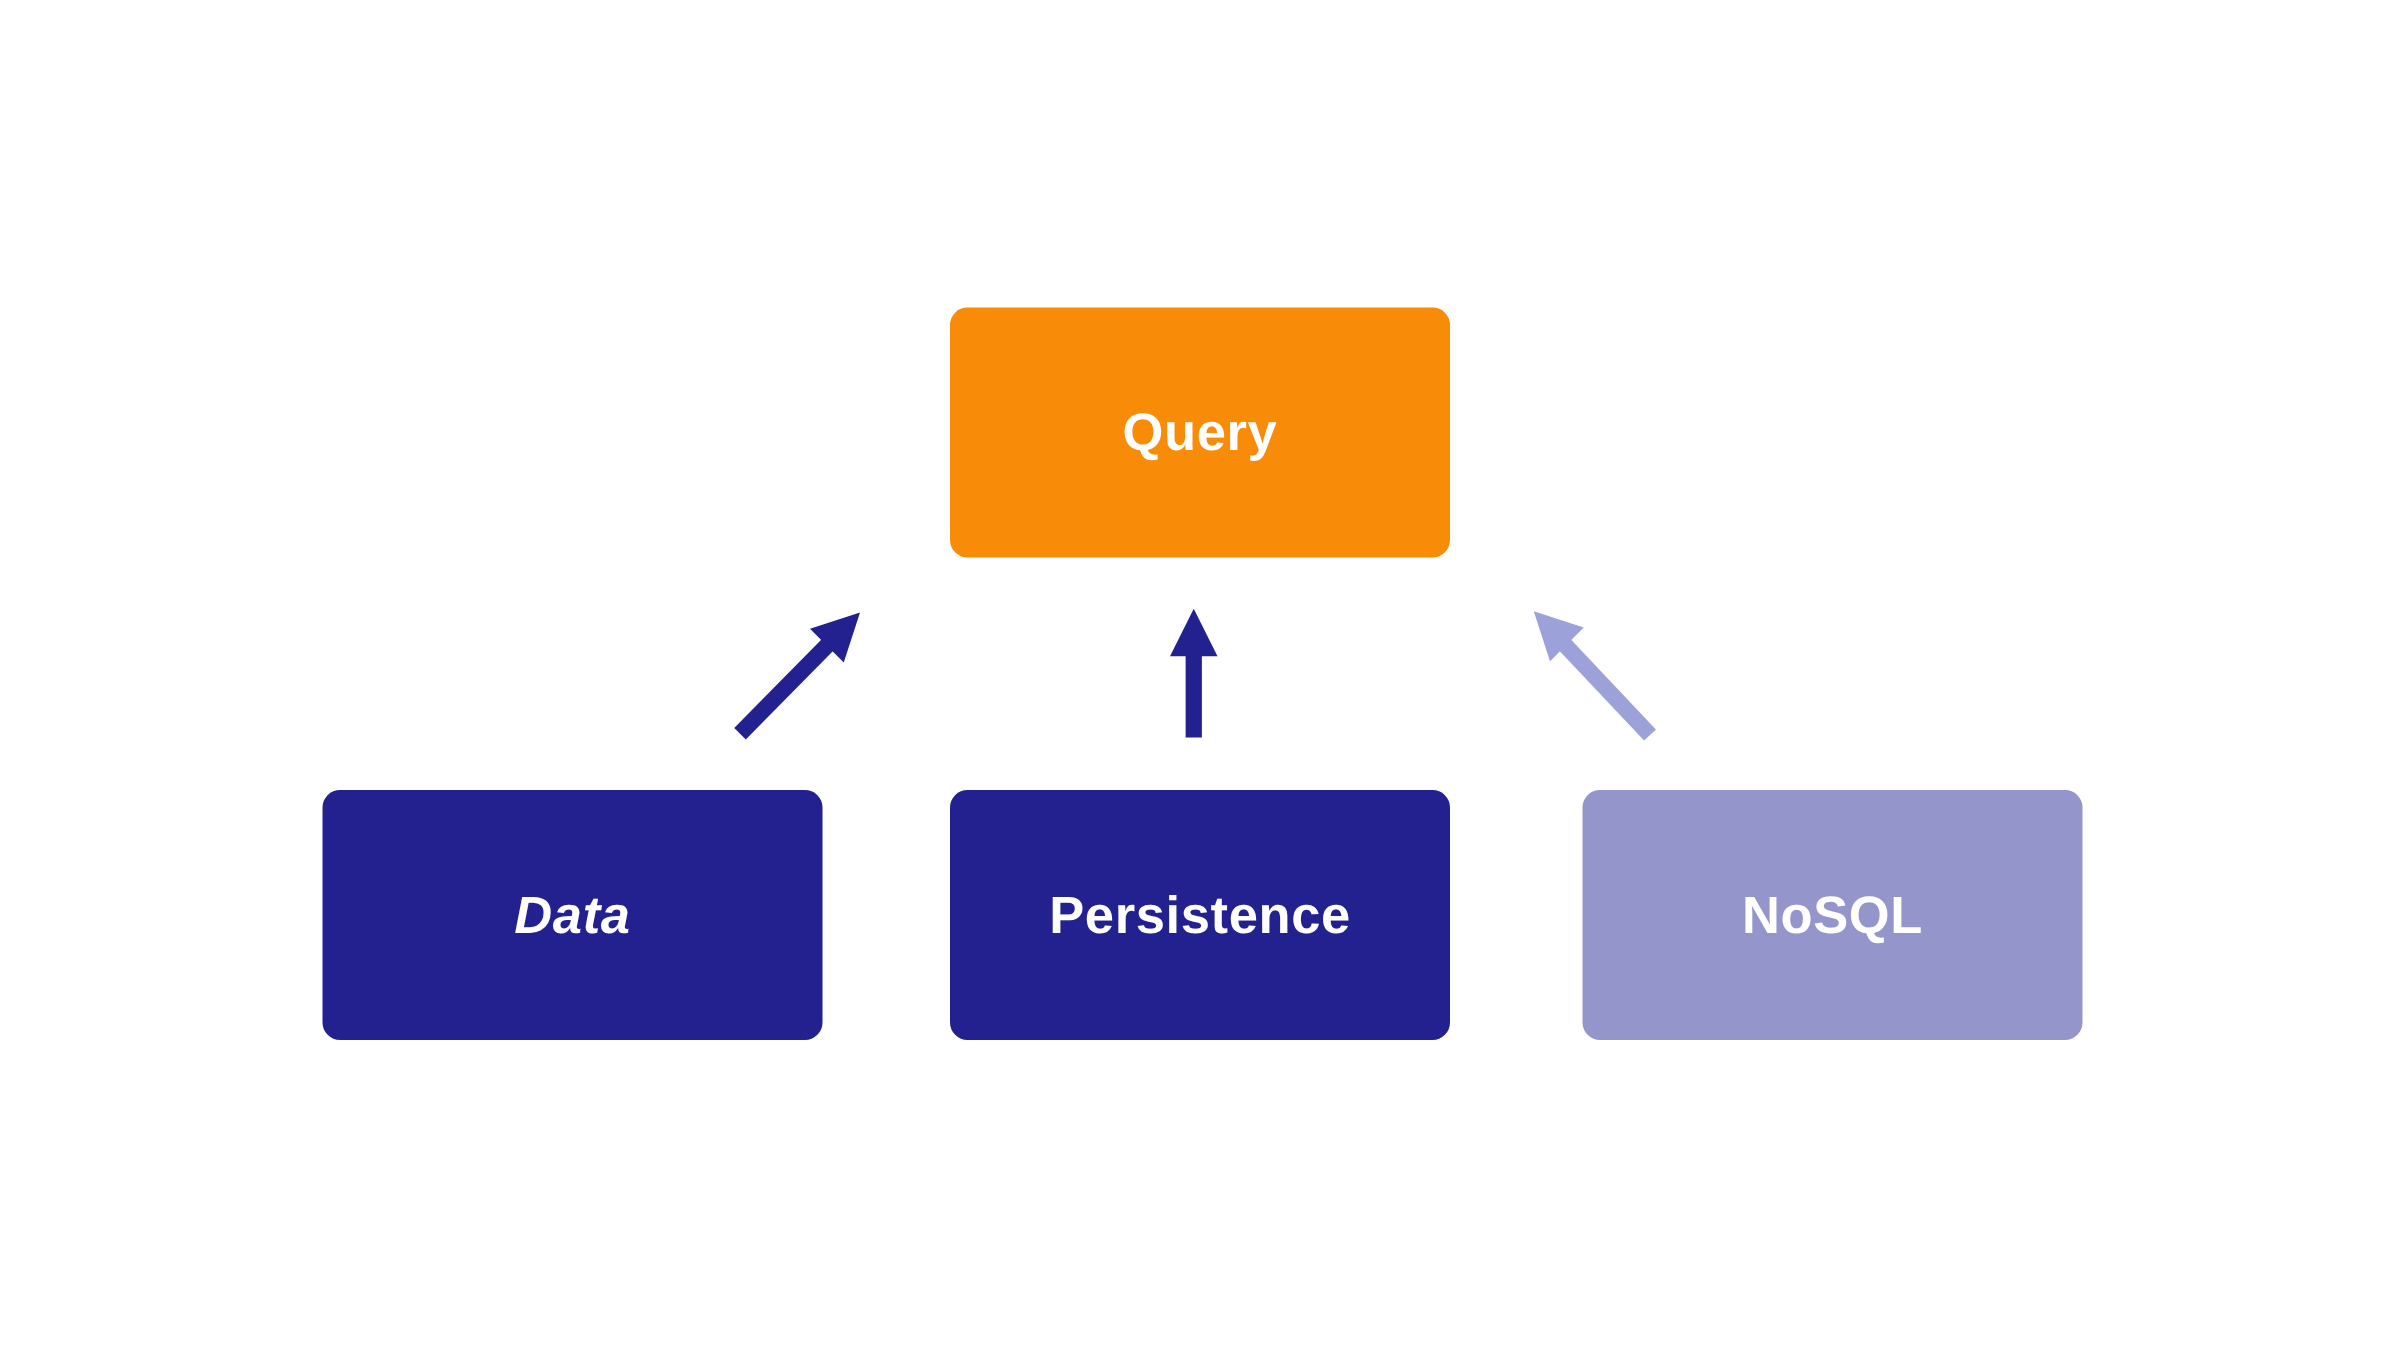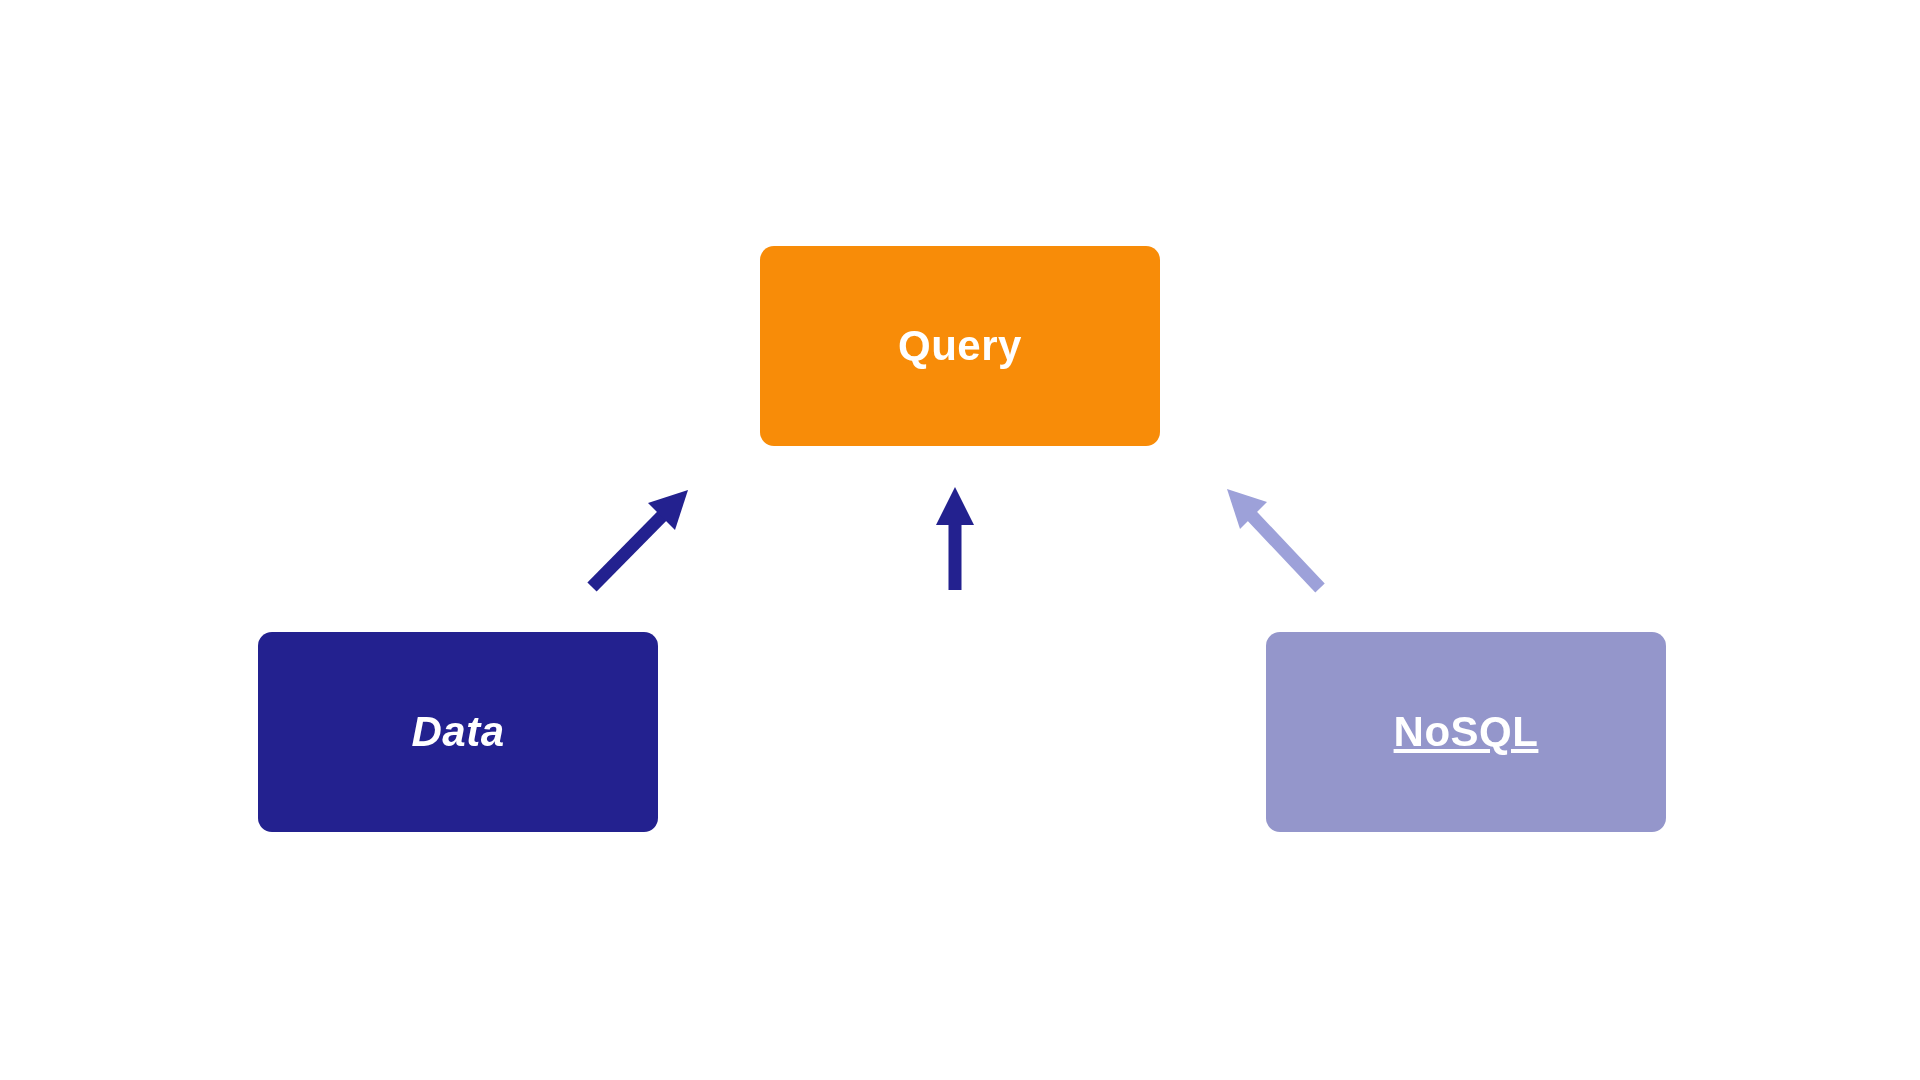--- a/index.html
+++ b/index.html
@@ -47,23 +47,26 @@
 <div class="stage" style="background: rgb(255, 255, 255);">
 
   <div class="node" id="node-query" style="background: rgb(248, 140, 8);">
     <span class="node-label" style="color: rgb(255, 255, 255);">Query</span>
   </div>
 
   <div class="node" id="node-data" style="background: rgb(35, 33, 143);">
     <span class="node-label" style="color: rgb(255, 255, 255); font-style: italic;">Data</span>
   </div>
 
+  <div class="node" id="node-persistence" style="background: rgb(35, 33, 143);">
+    <span class="node-label" style="color: rgb(255, 255, 255);">Persistence</span>
+  </div>
 
   <div class="node" id="node-nosql" style="background: rgb(148, 150, 203);">
-    <span class="node-label" style="color: rgb(255, 255, 255); text-decoration: underline;">NoSQL</span>
+    <span class="node-label" style="color: rgb(255, 255, 255);">NoSQL</span>
   </div>
 
   <svg class="arrows-layer" viewBox="0 0 1920 1080">
 
     <g>
       <line x1="592" y1="587" x2="663" y2="515" stroke-width="13" stroke="#23218F"></line>
       <polygon points="688,490 648,503 675,530" fill="#23218F"></polygon>
     </g>
 
     <g>

